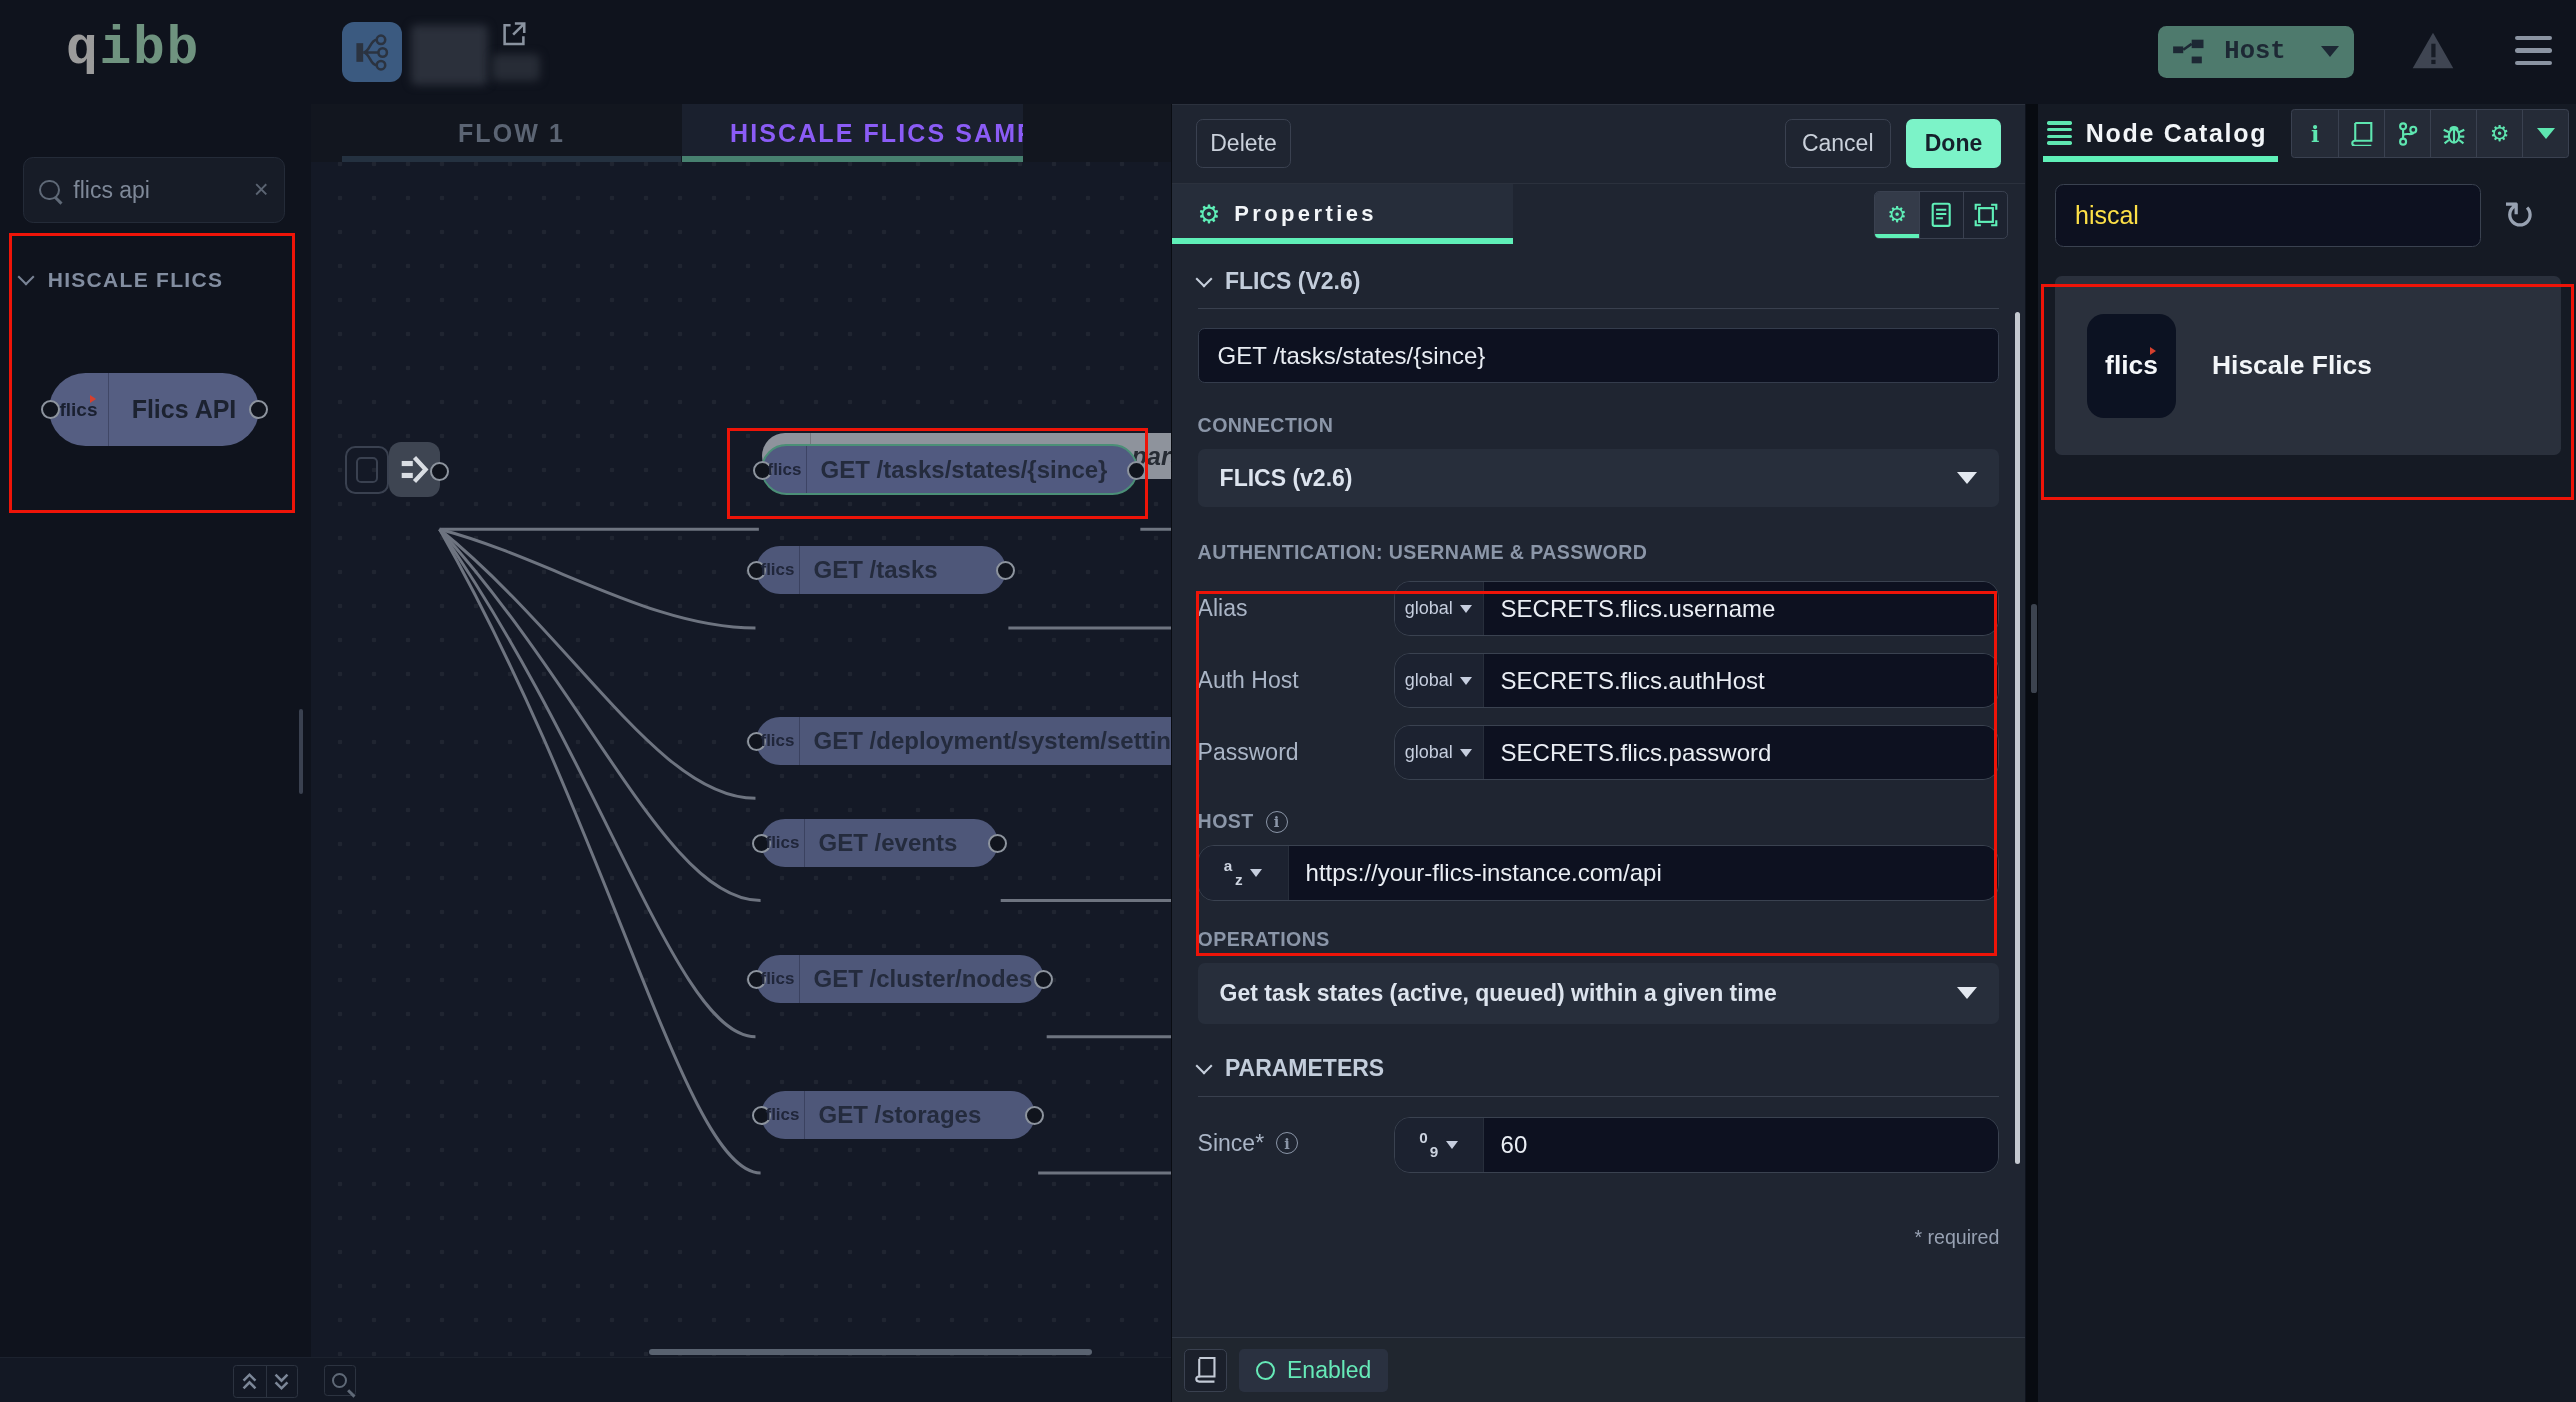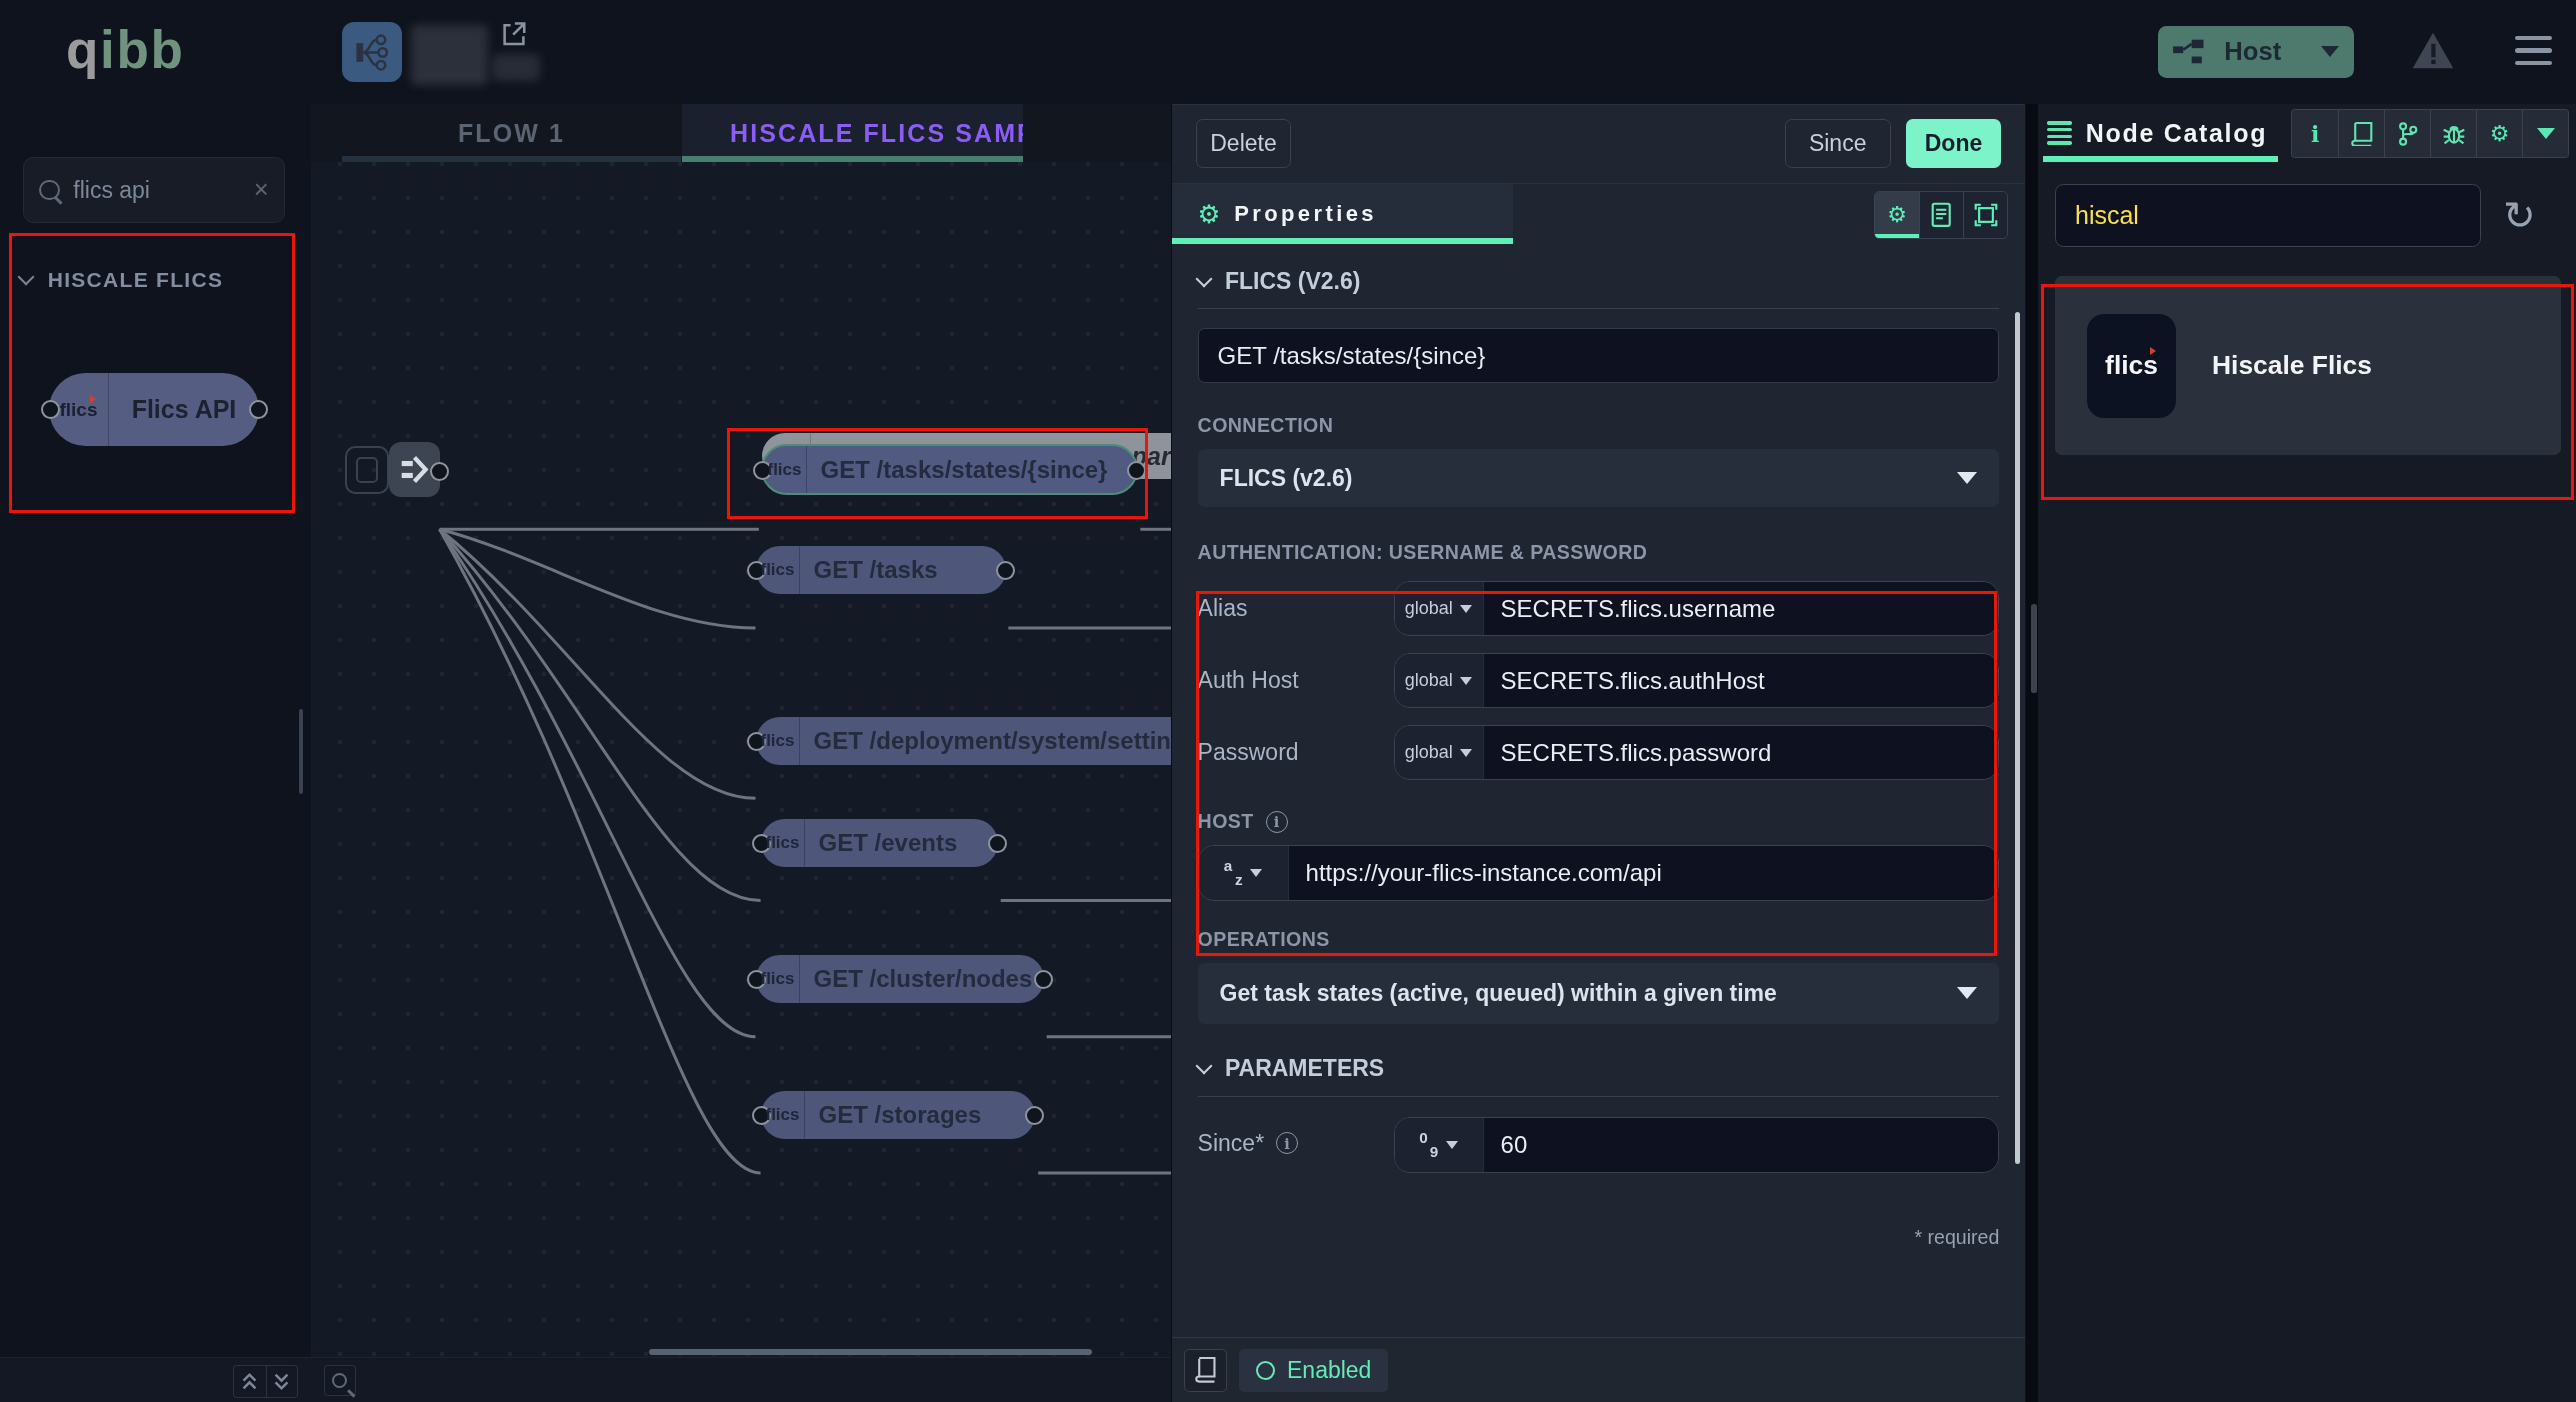--- a/index.html
+++ b/index.html
@@ -1,21 +1,21 @@
 <!DOCTYPE html>
 <html style="font-size:13.6px"><head>
 <meta charset="utf-8">
 <style>
   * { margin:0; padding:0; box-sizing:border-box; }
   html,body { width:2576px; height:1402px; overflow:hidden; background:#0f131d;
     font-family:"Liberation Sans", sans-serif; }
   #app { position:relative; width:2576px; height:1402px; background:#0f131d; }
 
   
-  #header { position:absolute; left:0; top:0; width:2576px; height:104px; background:#0f131d; }
+  #header { position:absolute; left:0; top:0; width:2576px; height:104px; background:#0f131d;font-family:Liberation Mono, monospace; }
   .logo { position:absolute; left:66px; top:19px; font-size:53px; font-weight:bold; letter-spacing:1.7px; }
   .logo .q { color:#9b9b9b; } .logo .ibb { color:#6f937f; }
   .flowchip { position:absolute; left:342px; top:22px; width:60px; height:60px; background:#3b5a80; border-radius:12px; display:flex; align-items:center; justify-content:center; }
   .blur1 { position:absolute; left:411px; top:25px; width:77px; height:60px; background:#2b303b; border-radius:5.1px; filter:blur(4.3px); }
   .blur2 { position:absolute; left:492px; top:54px; width:48px; height:27px; background:#272c36; border-radius:5.1px; filter:blur(4.3px); }
   .extlink { position:absolute; left:502px; top:21px; }
   .savebtn { position:absolute; left:2158px; top:25.6px; width:196px; height:52px; background:#4e7a6d; border-radius:8.5px; display:flex; align-items:center; padding:0 15.3px; cursor:pointer; }
   .savebtn .lbl { color:#1d2834; font-size:25.6px; font-weight:600; margin-left:17px; }
   .savebtn .caret { margin-left:auto; width:0; height:0; border-left:9.4px solid transparent; border-right:9.4px solid transparent; border-top:11px solid #1d2834; }
   .warnicon { position:absolute; left:2411px; top:31px; }
@@ -335,21 +335,21 @@
       <div class="zoombtn">
         <span class="mag" style="margin:0; width:15.3px; height:15.3px;"></span>
       </div>
     </div>
   </div>
 
   <div id="editor">
     <div class="edivider"></div>
     <div class="btnrow">
       <div class="btn outline delete">Delete</div>
-      <div class="btn outline cancel">Since</div>
+      <div class="btn outline cancel">Cancel</div>
       <div class="btn done">Done</div>
     </div>
     <div class="edivider"></div>
     <div class="tabrow">
       <div class="proptab">
         <span class="gear">⚙</span>
         <span class="plbl">Properties</span>
         <span class="under"></span>
       </div>
       <div class="viewicons">

